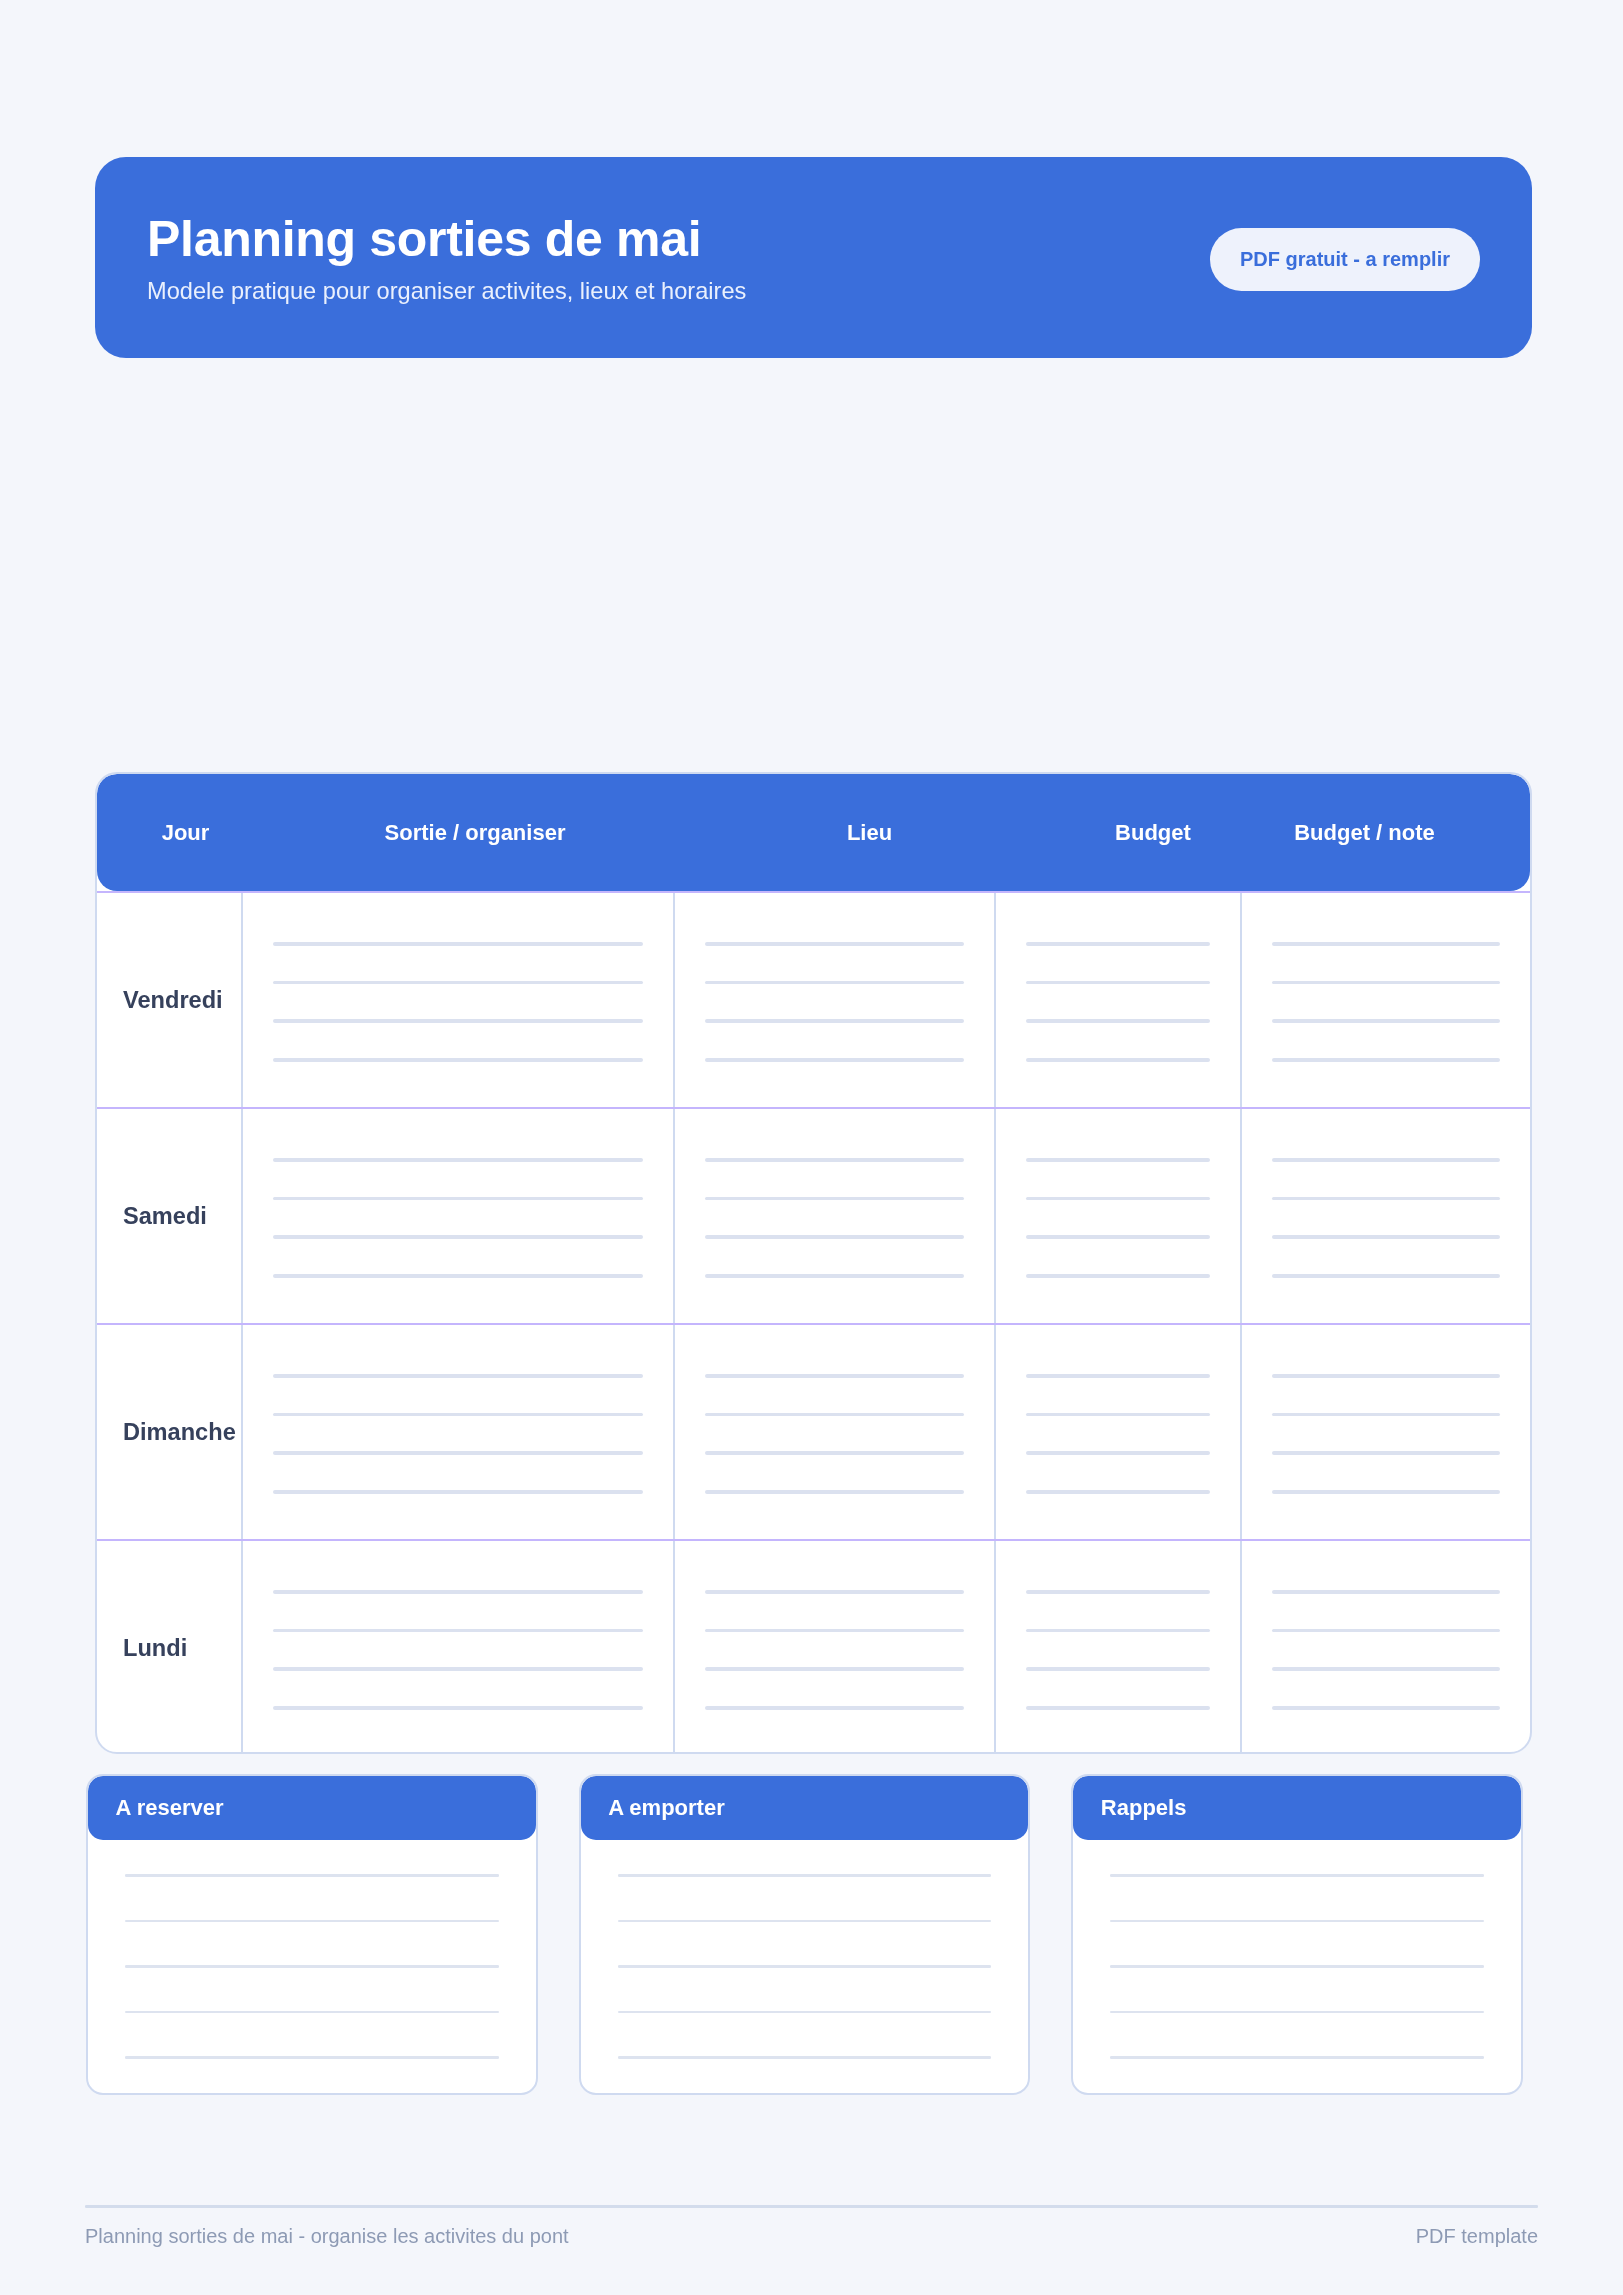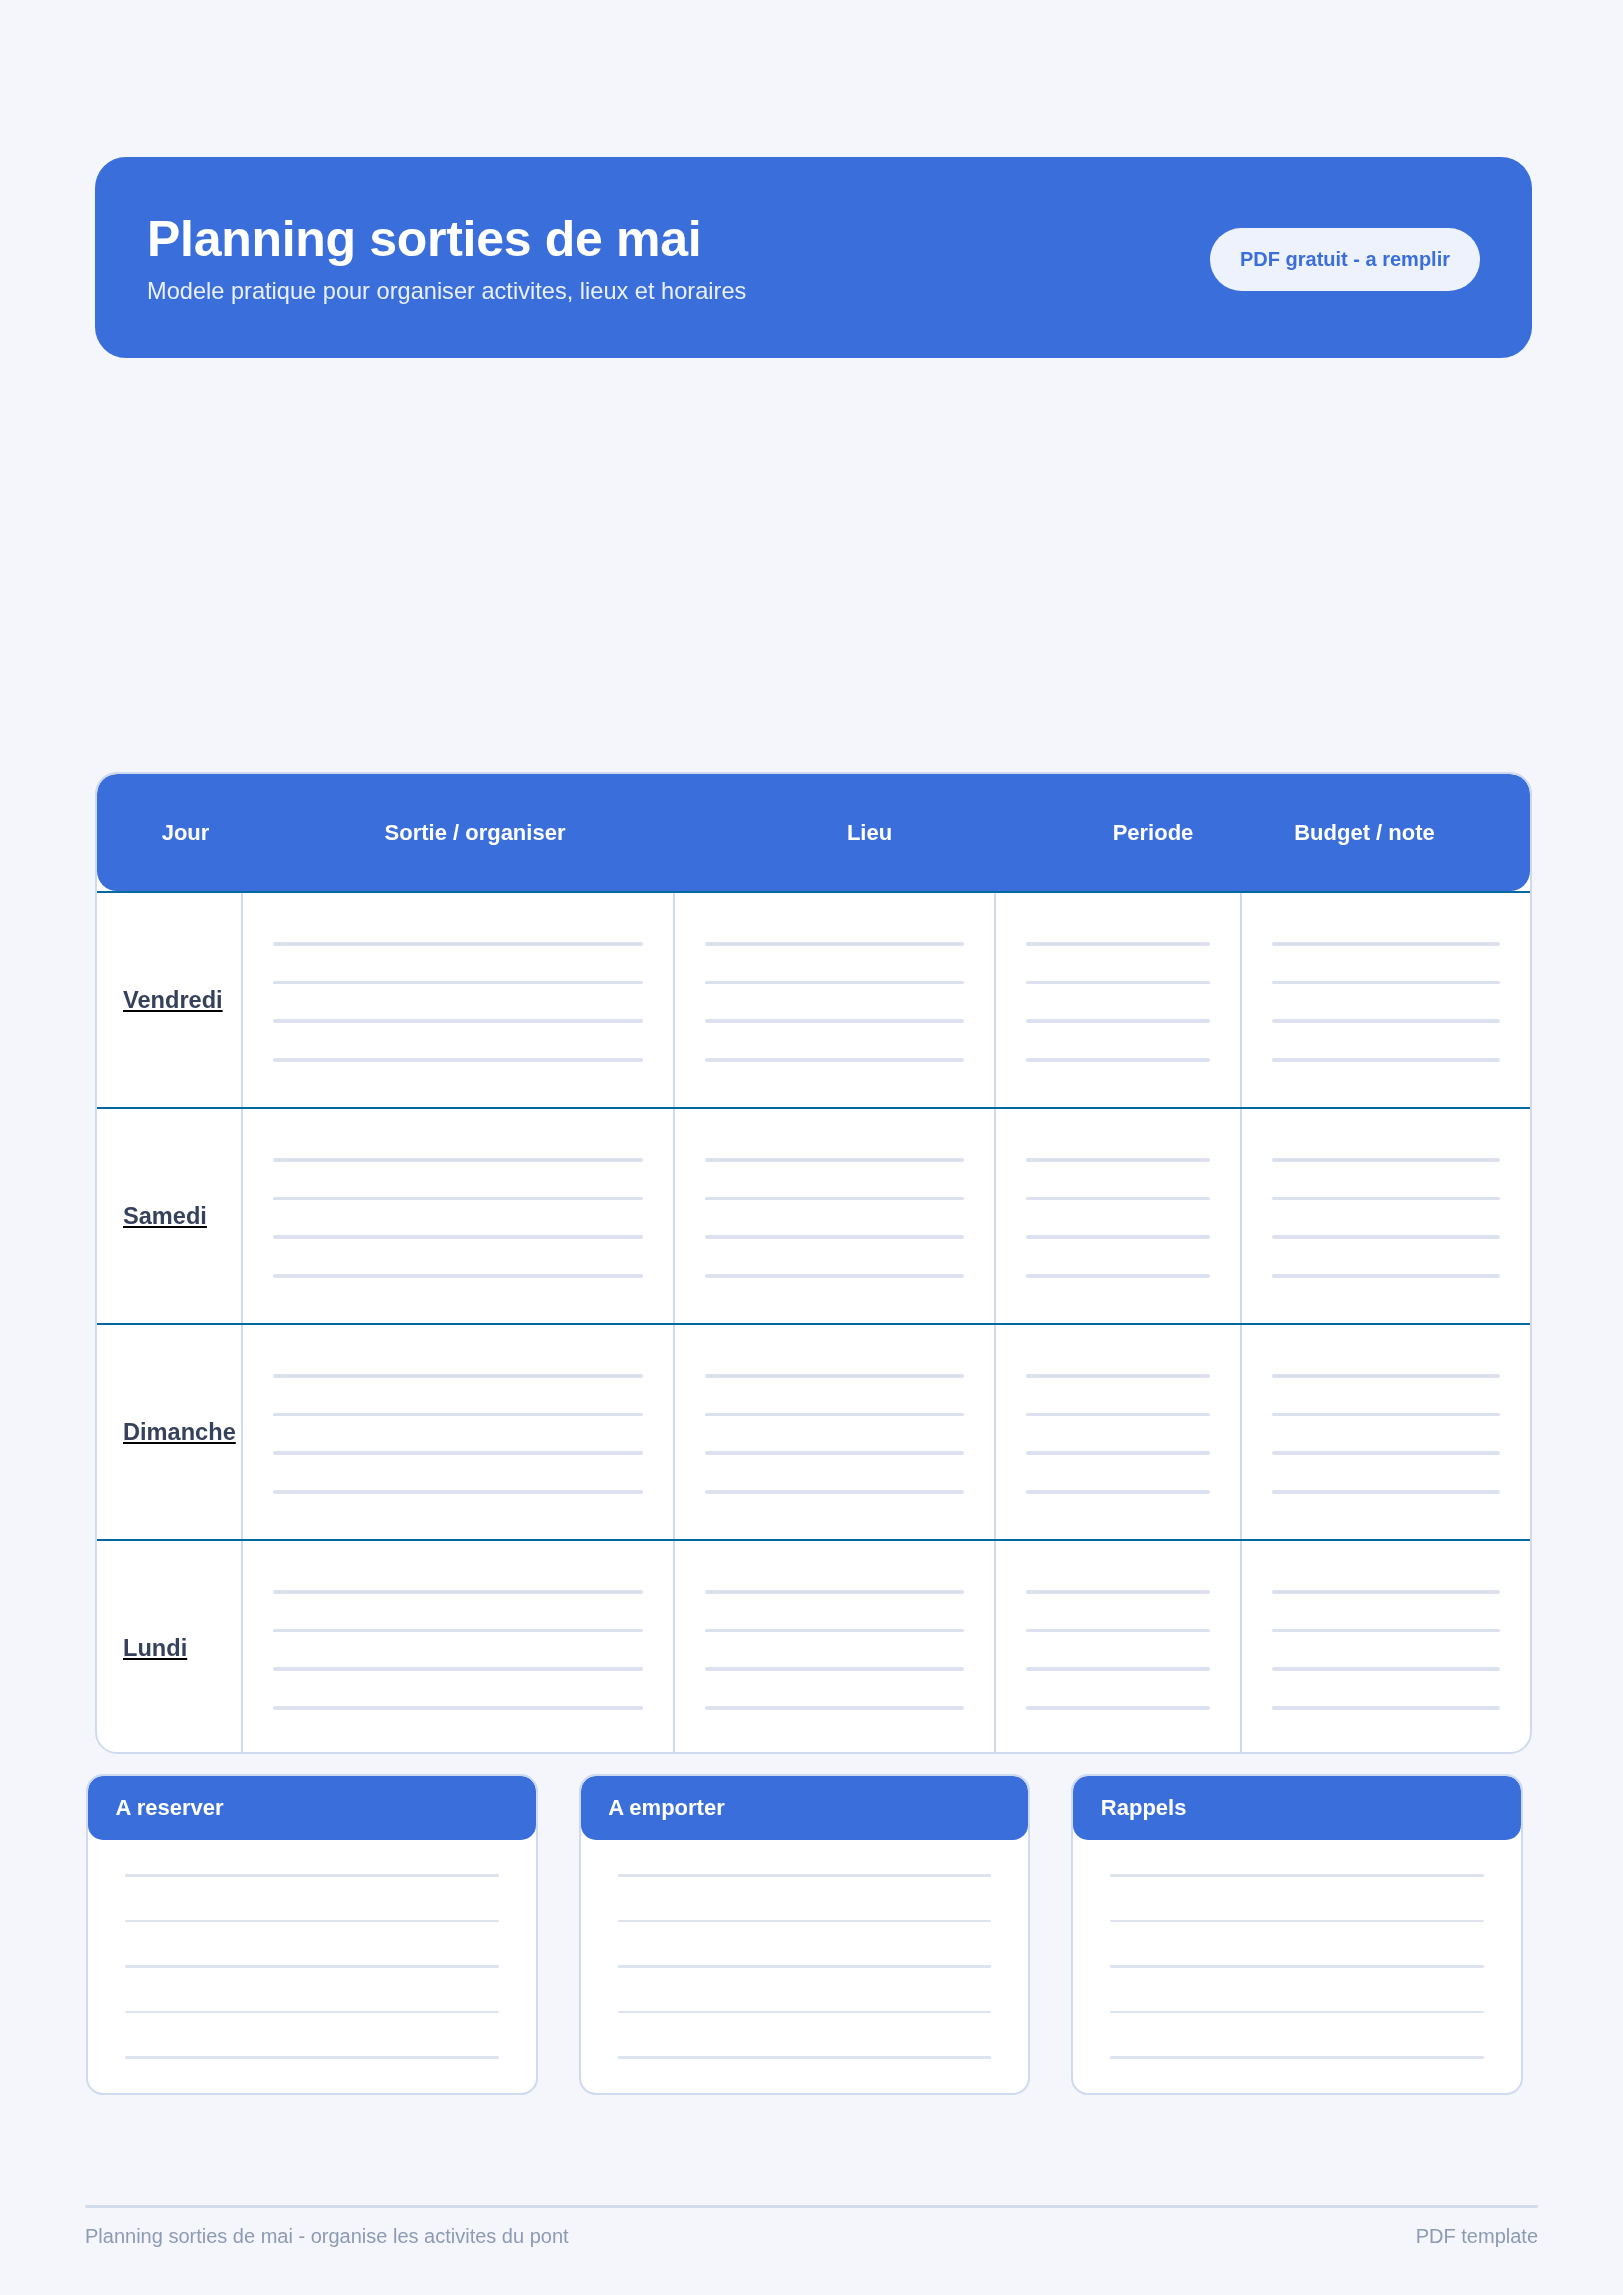--- a/index.html
+++ b/index.html
@@ -63,21 +63,21 @@
     white-space:nowrap;
   }
   .c-day{ width:111px; flex:0 0 111px; }
   .c-act{ width:468px; flex:0 0 468px; }
   .c-lieu{ width:321px; flex:0 0 321px; }
   .c-hor{  width:246px; flex:0 0 246px; }
   .c-bud{  width:177px; flex:0 0 177px; }
   .thead .c-day{ margin-left:33px; }
 
   .trow{
-    display:flex; height:216px; border-top:2px solid #0369a1;text-decoration:underline;
+    display:flex; height:216px; border-top:2px solid #c4b5fd;
   }
   .trow:first-of-type{ border-top:none; margin-top:-2px; }
   .td{
     border-left:2px solid #cfdaf0;
     display:flex; flex-direction:column; justify-content:center;
     padding:0 30px;
   }
   .td.daycell{
     border-left:none; justify-content:center; align-items:flex-start;
     padding-left:26px; width:144px; flex:0 0 144px;
@@ -134,21 +134,21 @@
     <div class="hero-badge">PDF gratuit - a remplir</div>
   </div>
 
 
   <div class="table">
 
     <div class="thead">
       <div class="th c-day">Jour</div>
       <div class="th c-act">Sortie / organiser</div>
       <div class="th c-lieu">Lieu</div>
-      <div class="th c-hor">Periode</div>
+      <div class="th c-hor">Budget</div>
       <div class="th c-bud">Budget / note</div>
     </div>
 
     <div class="trow">
       <div class="td daycell">
         <div class="day-label">Vendredi</div>
       </div>
       <div class="td w-act">
         <div class="wlines">
           <div class="wline"></div>

